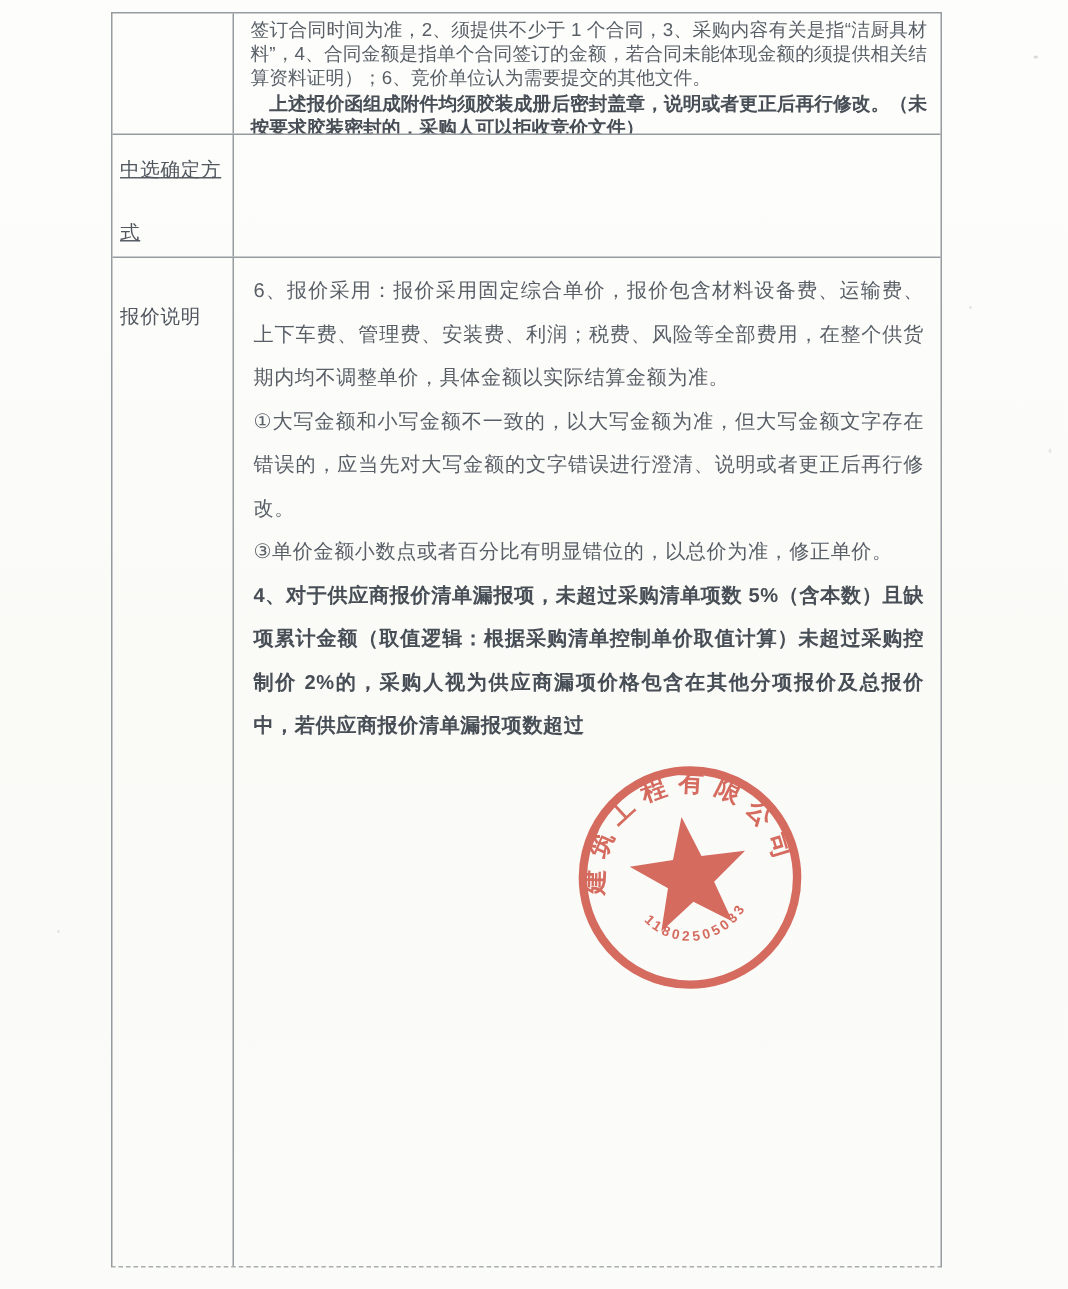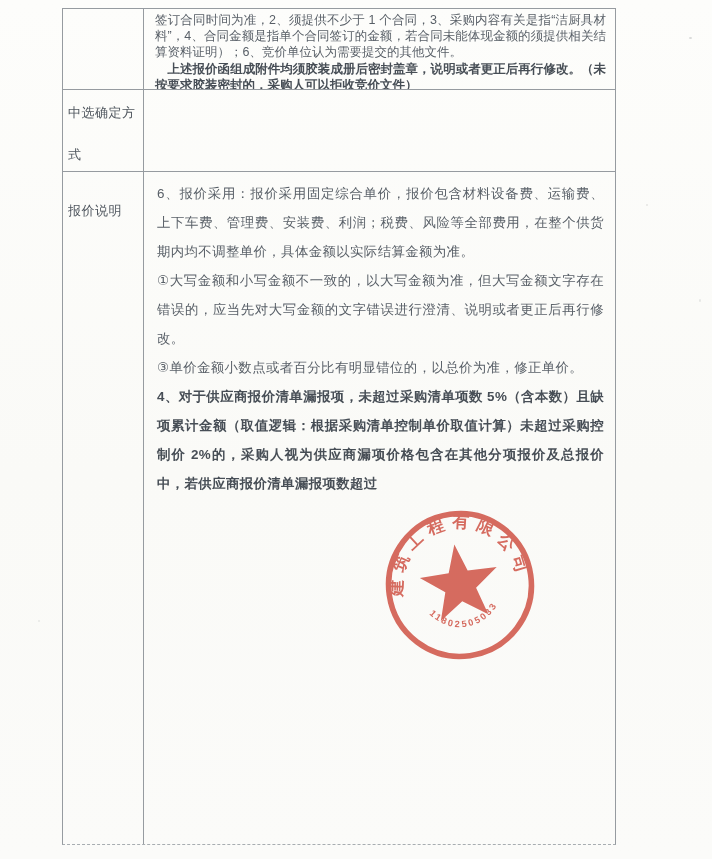--- a/index.html
+++ b/index.html
@@ -11,39 +11,39 @@
   .sheet{position:absolute;inset:0;
     background:linear-gradient(180deg,#fdfdfb 0%,#fafaf7 55%,#fbfbf9 100%);}
   
   .speck{position:absolute;border-radius:50%;background:#b6b9ba;opacity:.5;}
   .s1{left:689px;top:37px;width:3px;height:2px;}
   .s2{left:646px;top:204px;width:2px;height:2px;opacity:.35;}
   .s3{left:699px;top:299px;width:2px;height:3px;opacity:.3;}
   .s4{left:38px;top:620px;width:2px;height:2px;opacity:.3;}
 
   .doc-table{
-    position:absolute;left:62px;top:8px;width:552px;height:835px;
+    position:absolute;left:74px;top:8px;width:552px;height:835px;
     border:1px solid #969ba0;border-bottom:1px dashed #a8adb1;
     display:flex;flex-direction:column;color:#585f67;
   }
   .row{display:flex;border-bottom:1px solid #969ba0;}
   .row:last-child{border-bottom:none;flex:1;}
   .label-cell{
     width:72px;min-width:72px;border-right:1px solid #969ba0;
     font-size:13px;color:#4f565e;word-break:break-all;
     padding:10px 3px 0 5px;letter-spacing:.5px;
   }
   .row-mid .label-cell{line-height:42px;padding-top:2px;}
   .row-last .label-cell{padding-top:30px;line-height:18px;}
   .content-cell{flex:1;overflow:hidden;}
   .content-cell p{margin:0;text-align:justify;}
 
   .row-top{height:80px;}
   .row-top .content-cell{padding:3px 9px 0 11px;font-size:12.5px;line-height:16.2px;}
-  .row-mid{height:81px;}
+  .row-mid{height:81px;text-decoration:underline;}
   .row-mid .content-cell{padding:3px 9px 0 11px;font-size:12.6px;line-height:19.4px;}
   .row-last .content-cell{padding:7px 11px 0 13px;font-size:13.4px;line-height:29px;letter-spacing:.4px;}
 
   .indent1{text-indent:1em;}
   .b{font-weight:bold;color:#474e56;}
 
   .stamp{
     position:absolute;left:358px;top:483px;width:204px;height:204px;
     transform:rotate(-8deg);opacity:.82;mix-blend-mode:multiply;
     pointer-events:none;

